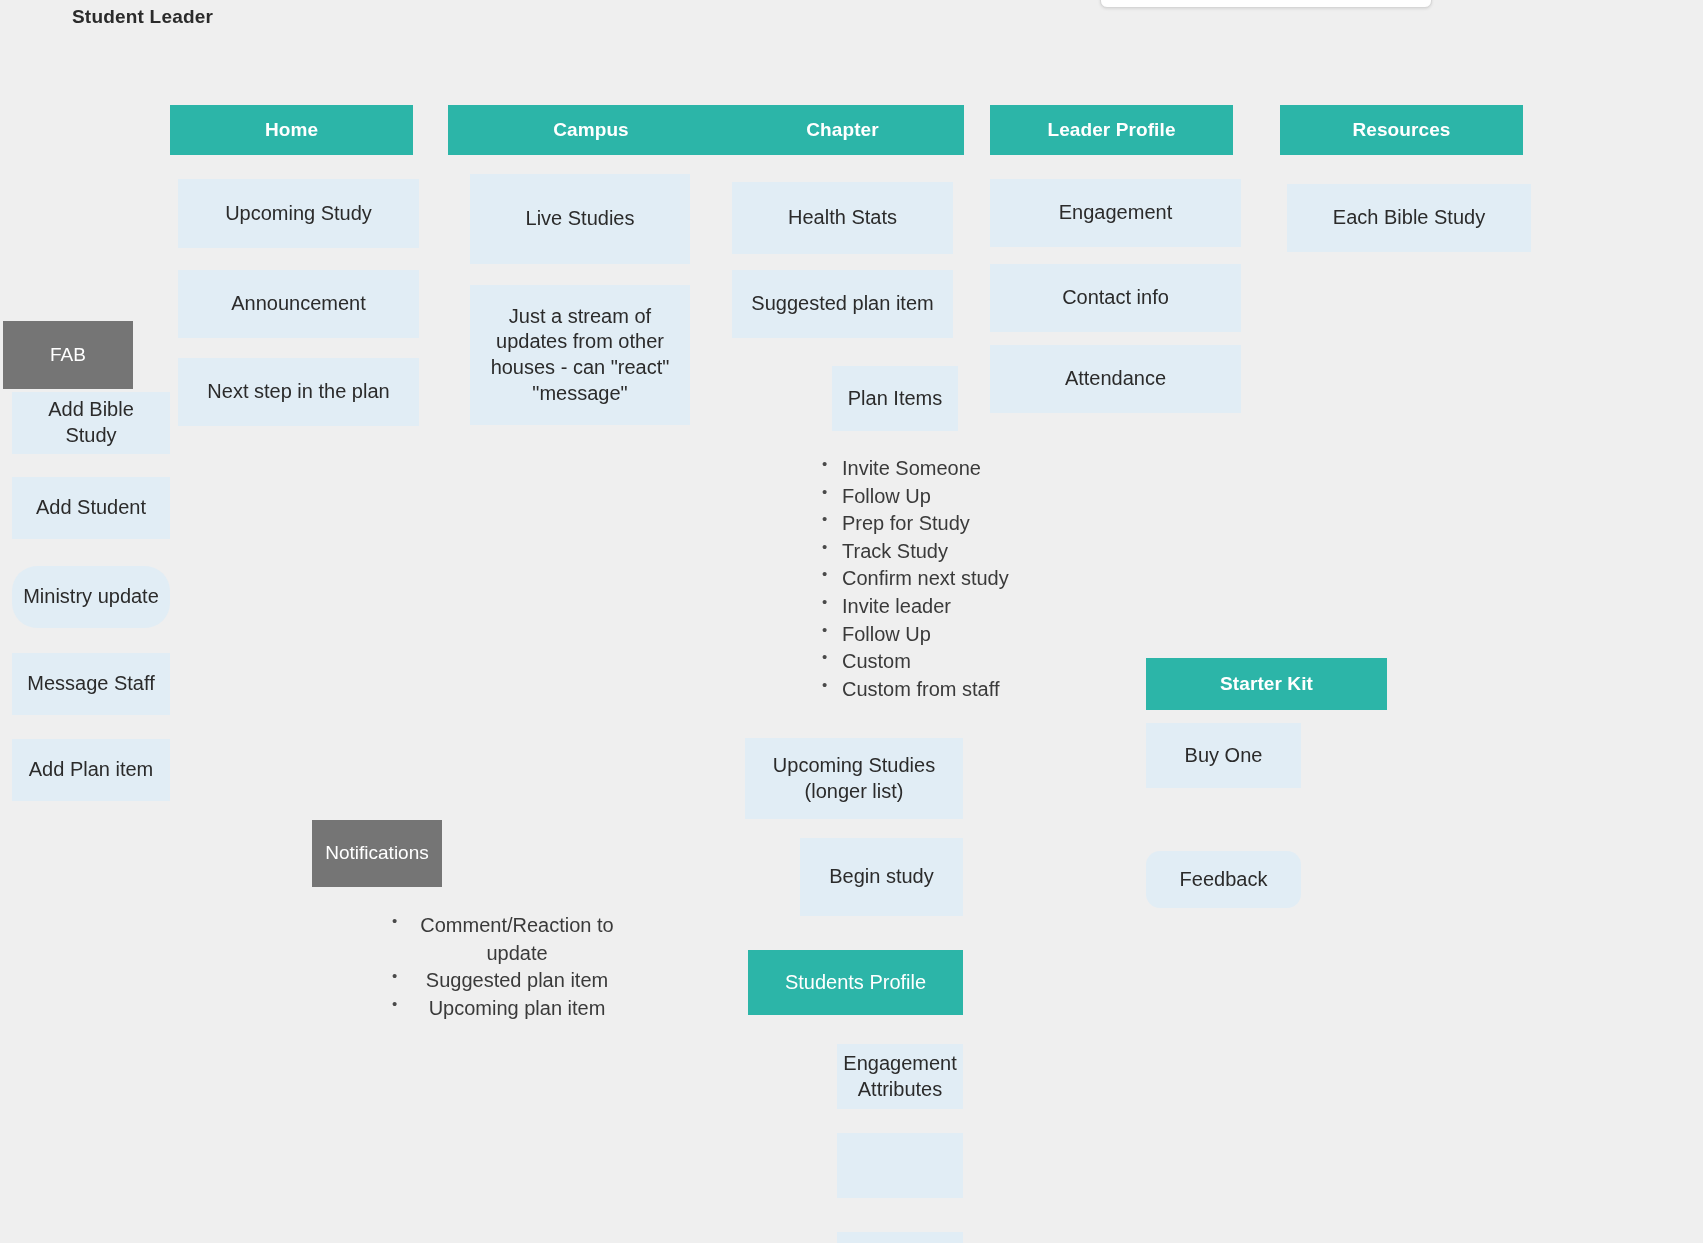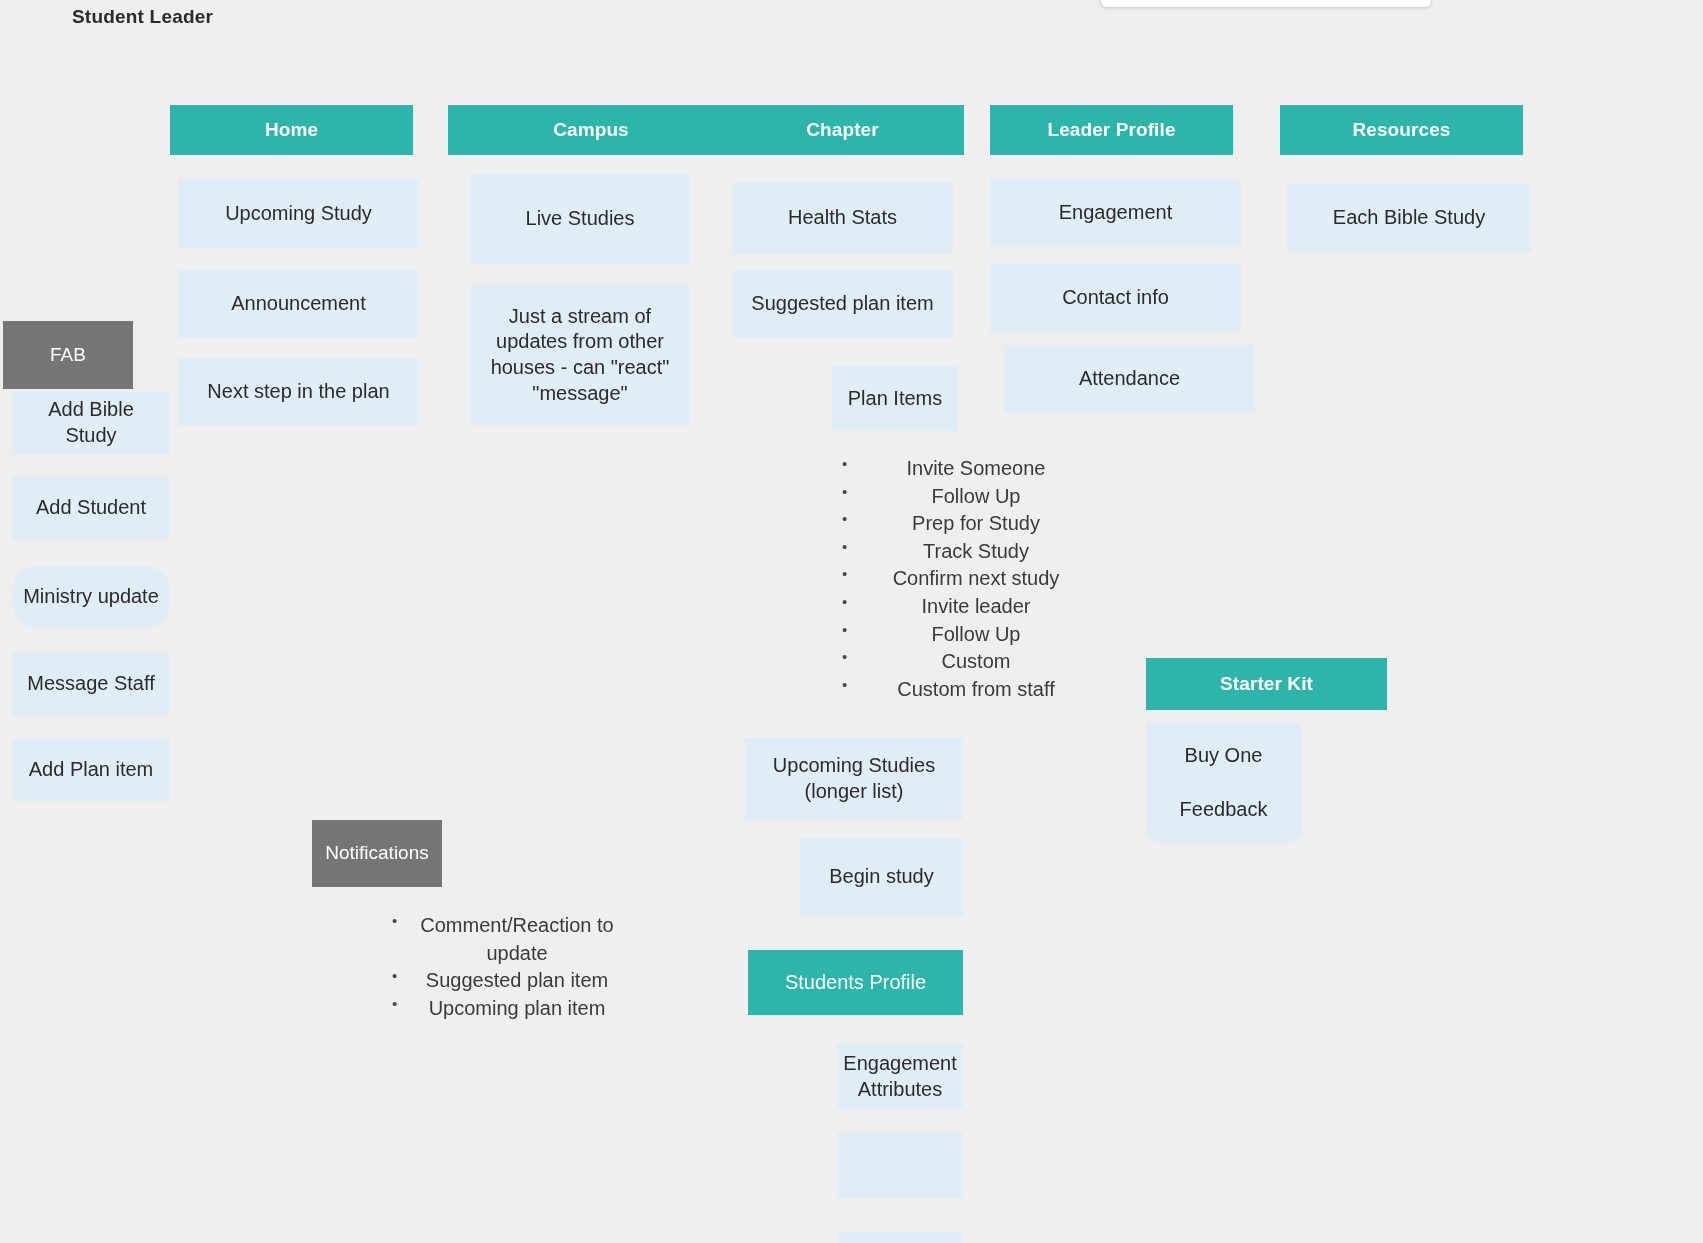--- a/index.html
+++ b/index.html
@@ -92,21 +92,21 @@
     white-space: normal;
   }
   .bullets li::before {
     content: "\2022";
     position: absolute;
     left: 2px;
     top: -1px;
     font-size: 15px;
     color: #4a4a4a;
   }
-  #chapter-action-list { left: 840px; top: 455px; width: 250px; text-align: center; }
+  #chapter-action-list { left: 820px; top: 455px; width: 250px; }
   #notification-list  { left: 390px; top: 912px; width: 232px; text-align: center; }
 </style>
 </head>
 <body>
 
 <div class="canvas">
 
   <div class="top-panel"></div>
 
   <div class="page-title">Student Leader</div>
@@ -164,29 +164,29 @@
   </div>
 
   <div class="node blue" style="left:837px; top:1133px; width:126px; height:65px;"></div>
 
   <div class="node blue" style="left:837px; top:1232px; width:126px; height:65px;"></div>
 
   <div class="node blue" style="left:990px; top:179px; width:251px; height:68px;">Engagement</div>
 
   <div class="node blue" style="left:990px; top:264px; width:251px; height:68px;">Contact info</div>
 
-  <div class="node blue" style="left:990px; top:345px; width:251px; height:68px;margin-left:14px;">Attendance</div>
+  <div class="node blue" style="left:990px; top:345px; width:251px; height:68px;">Attendance</div>
 
   <div class="node blue" style="left:1287px; top:184px; width:244px; height:68px;">Each Bible Study</div>
 
   <div class="node teal" style="left:1146px; top:658px; width:241px; height:52px;">Starter Kit</div>
 
   <div class="node blue" style="left:1146px; top:723px; width:155px; height:65px;text-align:center;">Buy One</div>
 
-  <div class="node blue" style="left:1146px; top:776px; width:155px; height:67px;border-radius:14px;">Feedback</div>
+  <div class="node blue" style="left:1146px; top:851px; width:155px; height:57px;border-radius:14px;">Feedback</div>
 
   <div class="node gray" style="left:3px; top:321px; width:130px; height:68px;">FAB</div>
 
   <div class="node blue" style="left:12px; top:392px; width:158px; height:62px;">Add Bible Study</div>
 
   <div class="node blue" style="left:12px; top:477px; width:158px; height:62px;">Add Student</div>
 
   <div class="node blue" style="left:12px; top:566px; width:158px; height:62px;border-radius:25px;">Ministry update</div>
 
   <div class="node blue" style="left:12px; top:653px; width:158px; height:62px;">Message Staff</div>

